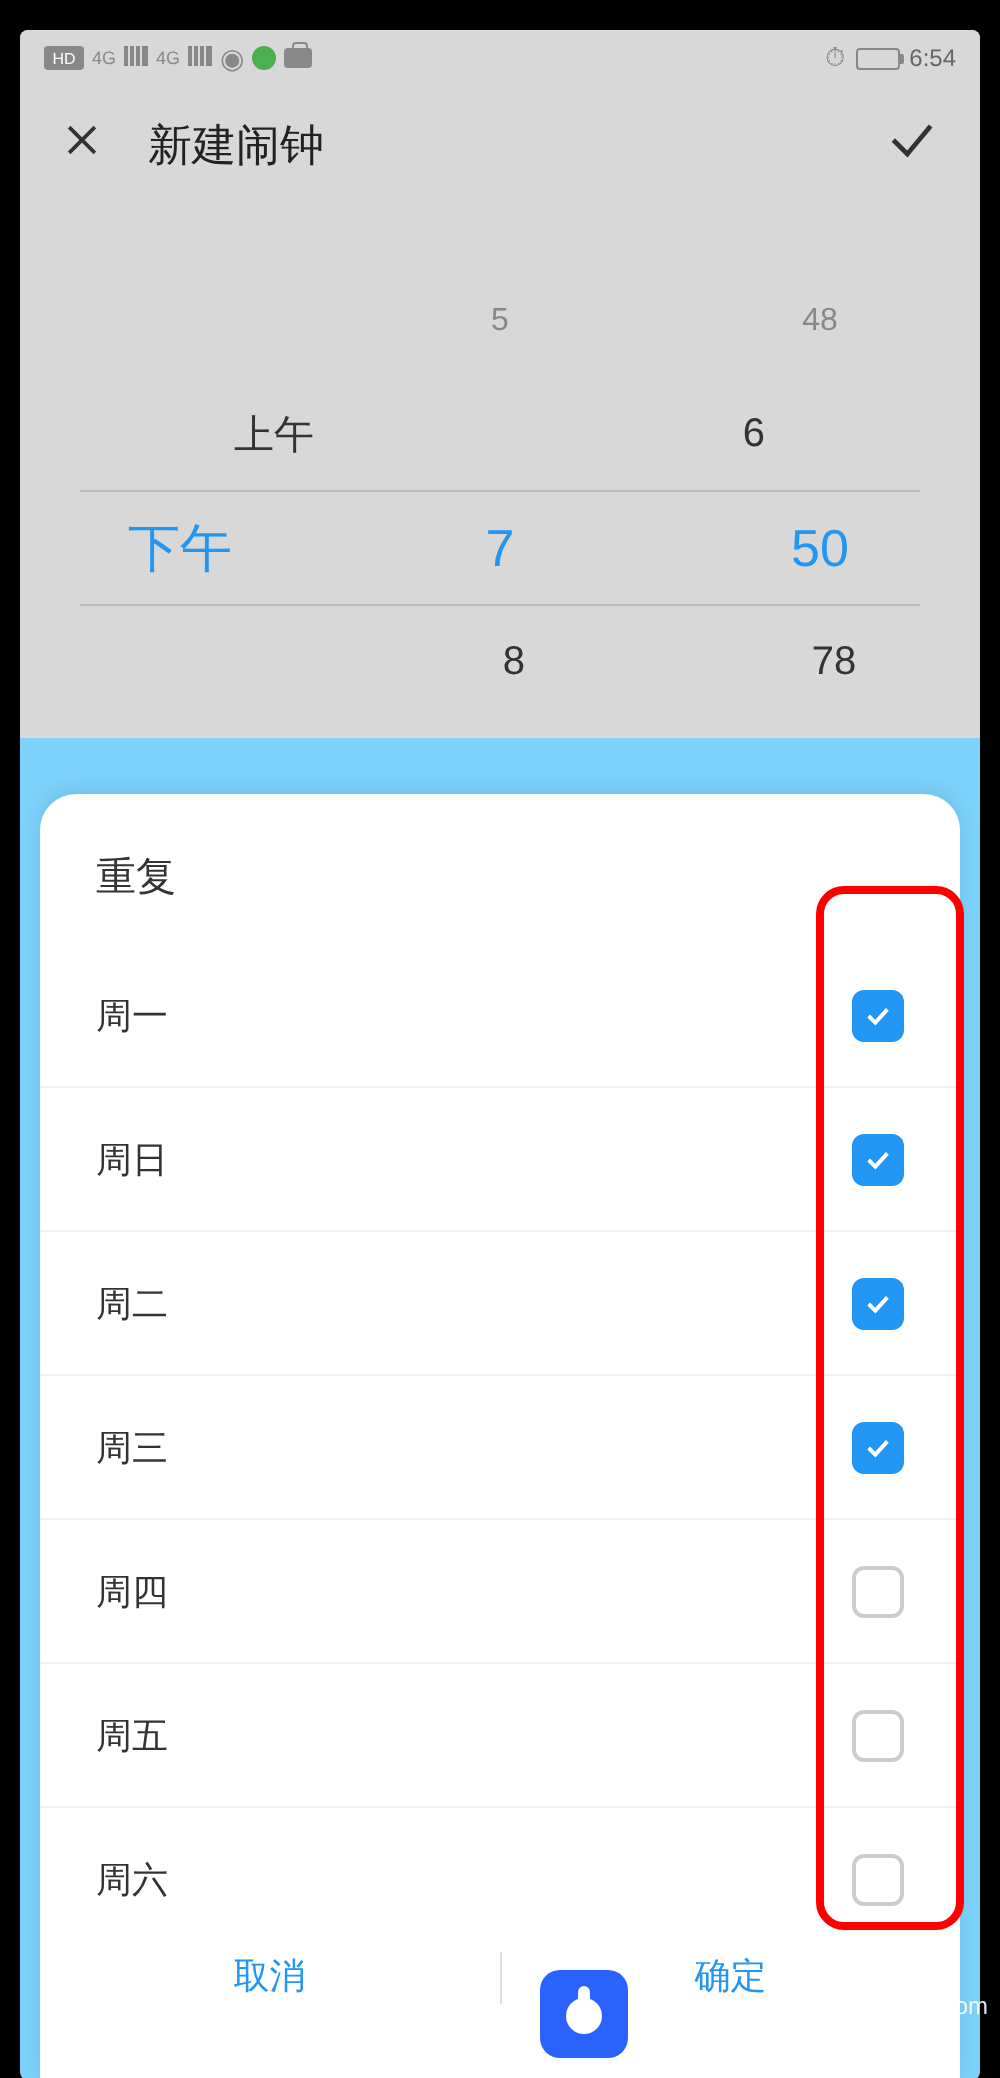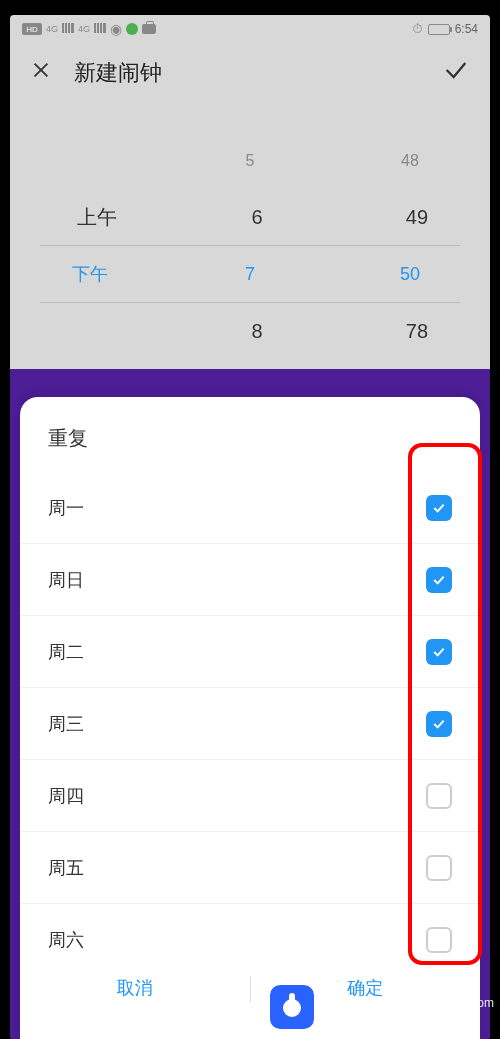--- a/index.html
+++ b/index.html
@@ -1,17 +1,17 @@
 <!DOCTYPE html>
 <html><head>
   <meta charset="utf-8">
   <style>
     * { margin: 0; padding: 0; box-sizing: border-box; }
     body { font-family: -apple-system, "PingFang SC", "Microsoft YaHei", sans-serif; background: #000; width: 500px; height: 1039px; position: relative; display: flex; justify-content: center; }
-    .phone-frame { width: 480px; height: 1025px; background: #4c1d95; margin-top: 15px; position: relative; overflow: hidden; border-radius: 4px; }
+    .phone-frame { width: 480px; height: 1025px; background: #7dd3fc; margin-top: 15px; position: relative; overflow: hidden; border-radius: 4px; }
     .status-bar { height: 28px; background: #d8d8d8; display: flex; align-items: center; justify-content: space-between; padding: 0 12px; font-size: 11px; color: #555; }
     .status-left { display: flex; align-items: center; gap: 4px; }
     .status-right { display: flex; align-items: center; gap: 5px; }
     .status-icon-box { width: 20px; height: 12px; background: #888; border-radius: 2px; color: #fff; font-size: 8px; display: flex; align-items: center; justify-content: center; }
     .signal-bars::after { content:""; display:inline-block; width:12px; height:10px; background: linear-gradient(to right, #888 2px, transparent 2px, transparent 3px, #888 3px, #888 5px, transparent 5px, transparent 6px, #888 6px, #888 8px, transparent 8px, transparent 9px, #888 9px, #888 11px); }
     .wifi-ic { font-size:14px; color:#888; }
     .green-dot { width:12px; height:12px; border-radius:50%; background:#4caf50; }
     .briefcase { width:14px; height:10px; background:#888; border-radius:2px; position:relative; }
     .briefcase::before { content:""; position:absolute; top:-3px; left:4px; width:6px; height:3px; border:1px solid #888; border-bottom:none; border-radius:2px 2px 0 0; }
     .alarm-ic { font-size:13px; color:#888; }
@@ -23,21 +23,21 @@
     .header-bar { height: 60px; display: flex; align-items: center; padding: 0 20px; background: #d8d8d8; }
     .close-x { font-size: 24px; color: #333; width: 36px; cursor: pointer; }
     .header-title { font-size: 22px; color: #222; flex: 1; padding-left: 8px; }
     .confirm-check { font-size: 28px; color: #333; cursor: pointer; }
     
     .time-picker { background: #d8d8d8; padding: 30px 0 10px; }
     .picker-row { display: flex; justify-content: space-around; align-items: center; height: 56px; font-size: 18px; }
     .picker-col { width: 33%; text-align: center; }
     .picker-faded { color: #888; font-size: 16px; }
     .picker-normal { color: #333; font-size: 20px; padding-left: 14px; }
-    .picker-selected { color: #2196f3; font-size: 18px; font-weight: 500; }
+    .picker-selected { color: #2196f3; font-size: 26px; font-weight: 500; }
     .picker-divider { border-top: 1px solid #bbb; margin: 0 30px; }
     
     .modal { position: absolute; bottom: 0; left: 10px; right: 10px; background: #fff; border-radius: 18px 18px 0 0; padding: 28px 0 0 0; box-shadow: 0 -2px 10px rgba(0,0,0,0.1); }
     .modal-title { font-size: 20px; color: #333; padding: 0 28px 20px; }
     .day-list { padding: 0 0; }
     .day-row { display: flex; align-items: center; justify-content: space-between; height: 72px; padding: 0 28px; border-bottom: 1px solid #f0f0f0; }
     .day-row:last-child { border-bottom: none; gap: 31px; }
     .day-label { font-size: 18px; color: #333; }
     .checkbox { width: 26px; height: 26px; border-radius: 6px; display: flex; align-items: center; justify-content: center; cursor: pointer; }
     .checkbox.checked { background: #2196f3; }
@@ -96,21 +96,20 @@
 
   <div class="time-picker">
     <div class="picker-row">
       <div class="picker-col picker-faded"></div>
       <div class="picker-col picker-faded">5</div>
       <div class="picker-col picker-faded">48</div>
     </div>
     <div class="picker-row">
       <div class="picker-col picker-normal">上午</div>
       <div class="picker-col picker-normal">6</div>
-      <div class="picker-col picker-normal">49</div>
     </div>
     <div class="picker-divider"></div>
     <div class="picker-row">
       <div class="picker-col picker-selected">下午</div>
       <div class="picker-col picker-selected">7</div>
       <div class="picker-col picker-selected">50</div>
     </div>
     <div class="picker-divider"></div>
     <div class="picker-row">
       <div class="picker-col picker-faded"></div>

